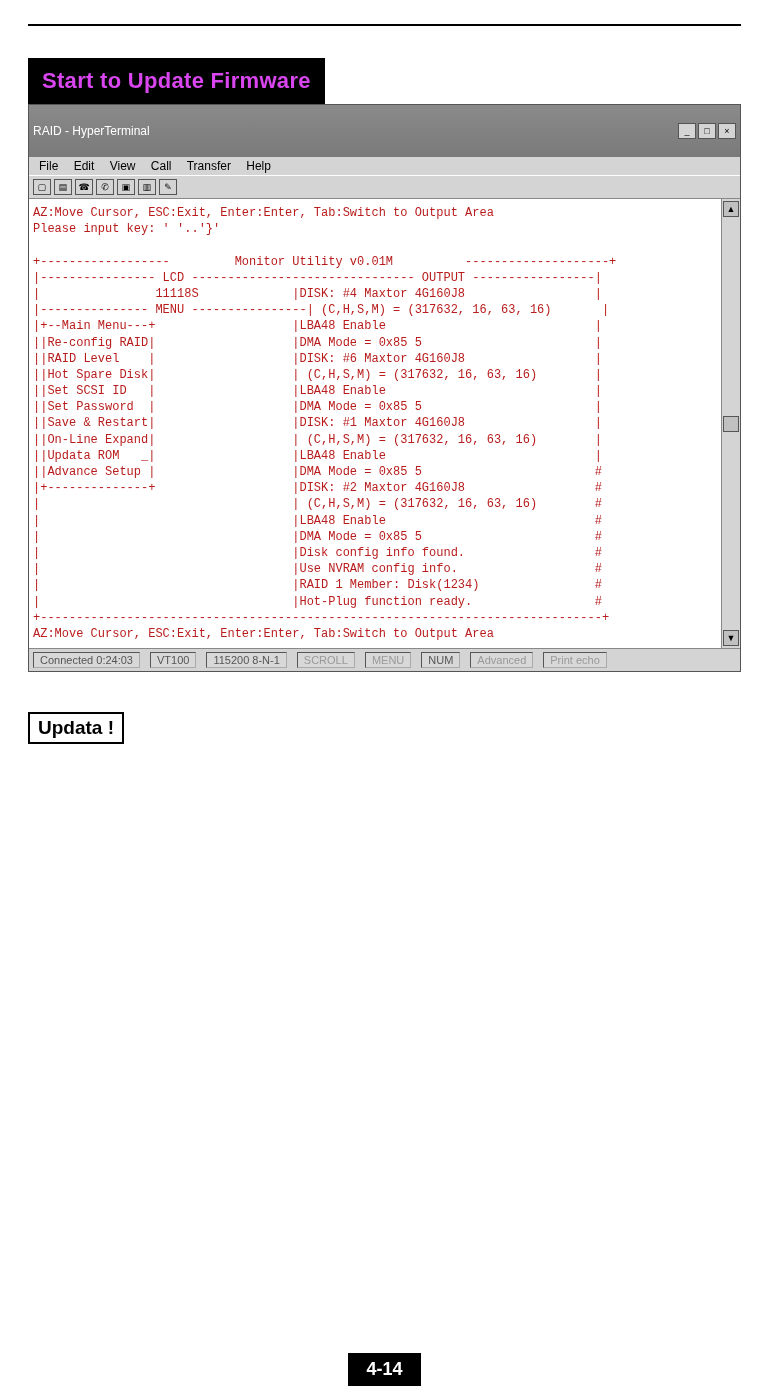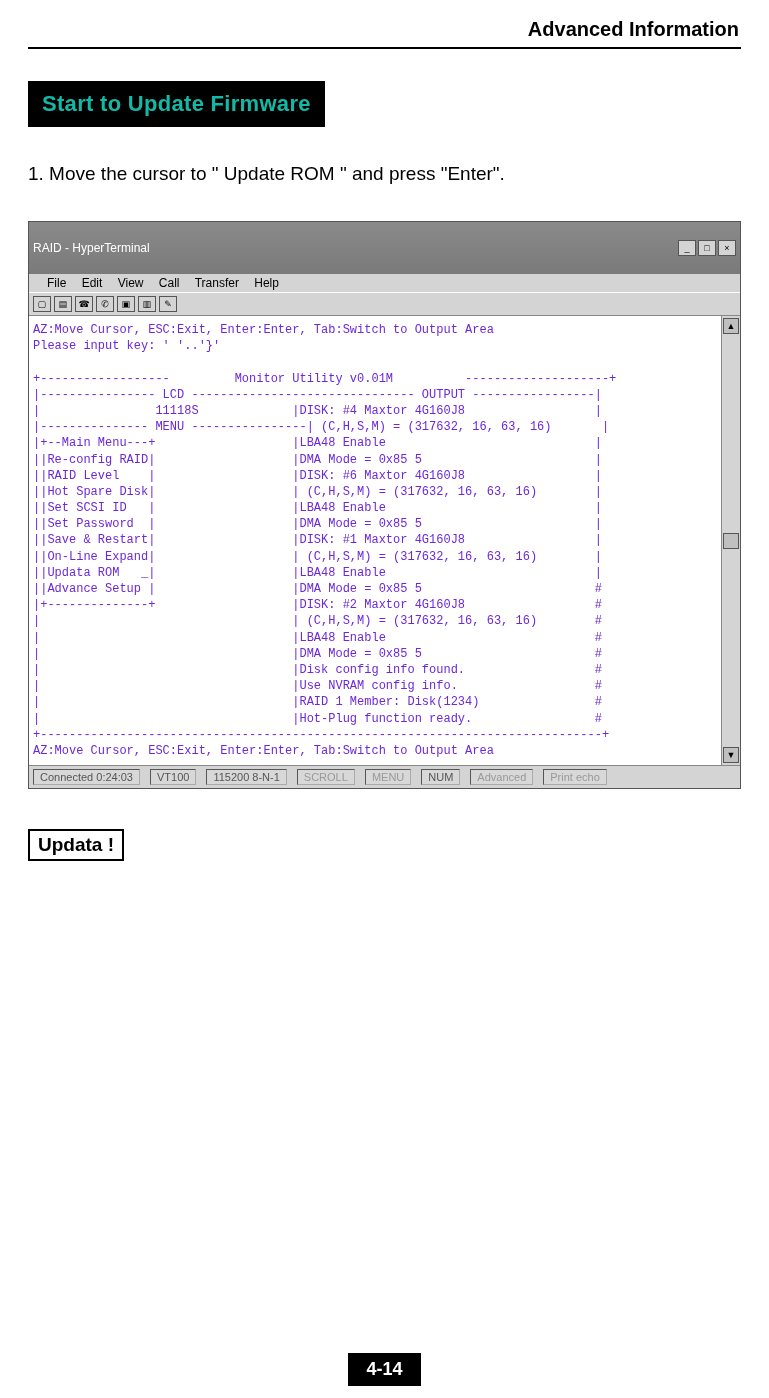--- a/index.html
+++ b/index.html
@@ -22,21 +22,21 @@
 .header-right {
   text-align: right;
   font-weight: bold;
   font-size: 20px;
   padding-right: 2px;
 }
 .section-title-box {
   display: inline-block;
   border: 4px solid #000;
   background: #000;
-  color: #14b8a6;
+  color: #d946ef;
   font-weight: bold;
   font-size: 22px;
   padding: 6px 10px 6px 10px;
   margin-top: 32px;
   letter-spacing: 0.3px;
 }
 .step {
   font-size: 19px;
   margin-top: 36px;
   margin-bottom: 36px;
@@ -65,40 +65,40 @@
   background: #d4d4d4;
   border: 1px solid #555;
   display: inline-flex;
   align-items: center;
   justify-content: center;
   font-size: 9px;
   color: #000;
 }
 .ht-menubar {
   background: #d4d4d4;
-  padding: 2px 18px;
+  padding: 2px 10px;
   font-size: 12px;
 }
 .ht-menubar span { margin-right: 12px; }
 .ht-toolbar {
   background: #d4d4d4;
   border-top: 1px solid #fff;
   border-bottom: 1px solid #888;
   padding: 3px 4px;
   display: flex;
   gap: 3px;
 }
 .ht-body-wrap {
   display: flex;
   background: #fff;
 }
 .ht-body {
   flex: 1;
   background: #fff;
-  color: #6d28d9;
+  color: #b91c1c;
   font-family: "Courier New", monospace;
   font-size: 12px;
   line-height: 1.35;
   padding: 6px 4px 6px 4px;
   white-space: pre;
   overflow: hidden;
 }
 .ht-scroll {
   width: 18px;
   background: #d4d4d4;
@@ -161,26 +161,24 @@
   color: #fff;
   font-weight: bold;
   font-size: 18px;
   padding: 6px 18px;
 }
 </style>
 </head>
 <body>
 
 <div class="page">
-  <div class="header-right">Advanced Information</div>
   <div class="hr-top"></div>
 
   <div class="section-title-box">Start to Update Firmware</div>
 
-  <div class="step">1. Move the cursor to " Update ROM " and press "Enter".</div>
 
   <div class="ht-window">
     <div class="ht-titlebar">
       <span>RAID - HyperTerminal</span>
       <span class="ctrls">
         <span class="btn">_</span>
         <span class="btn">□</span>
         <span class="btn">×</span>
       </span>
     </div>

